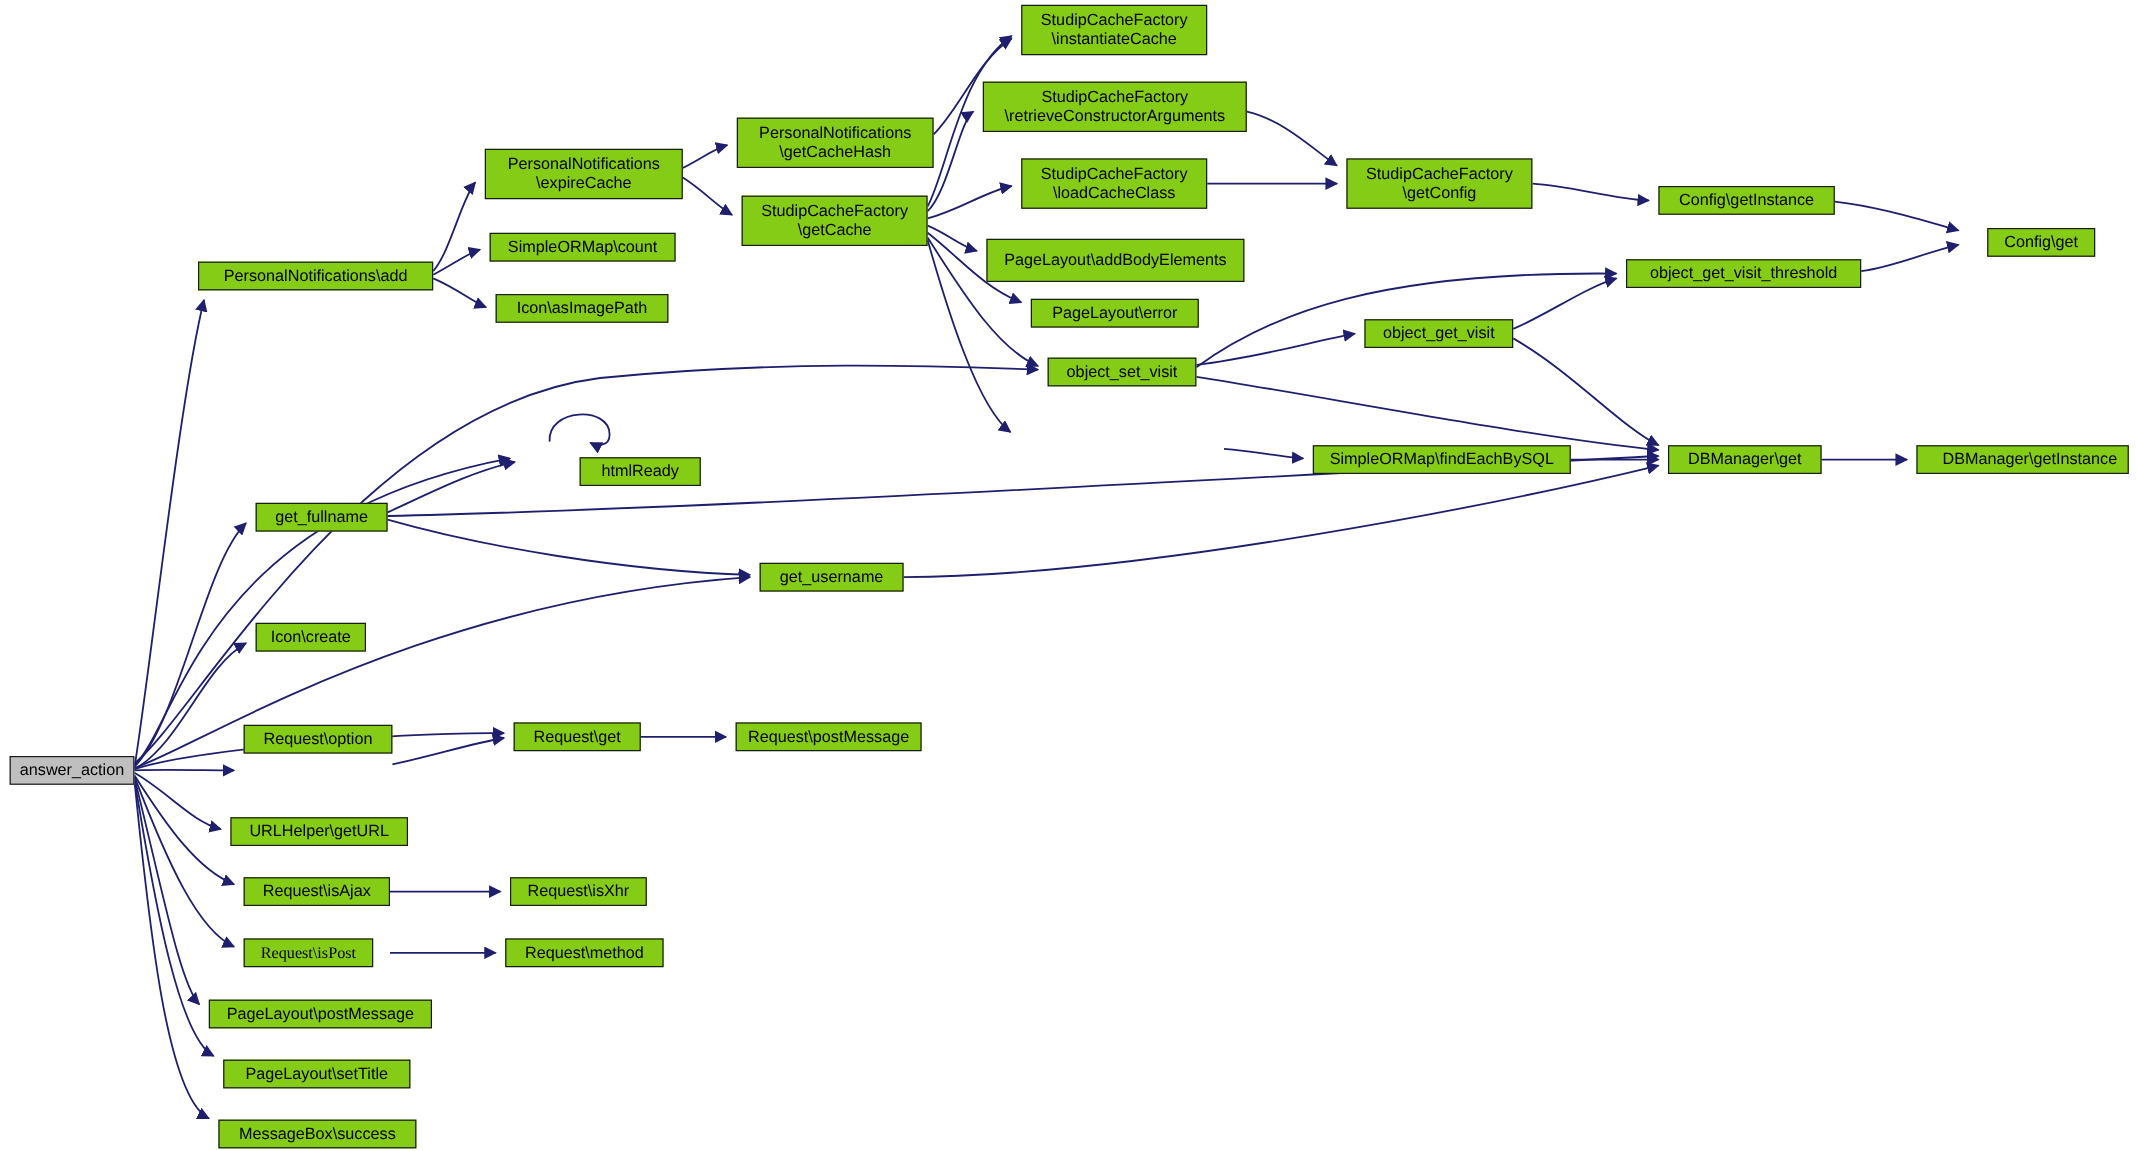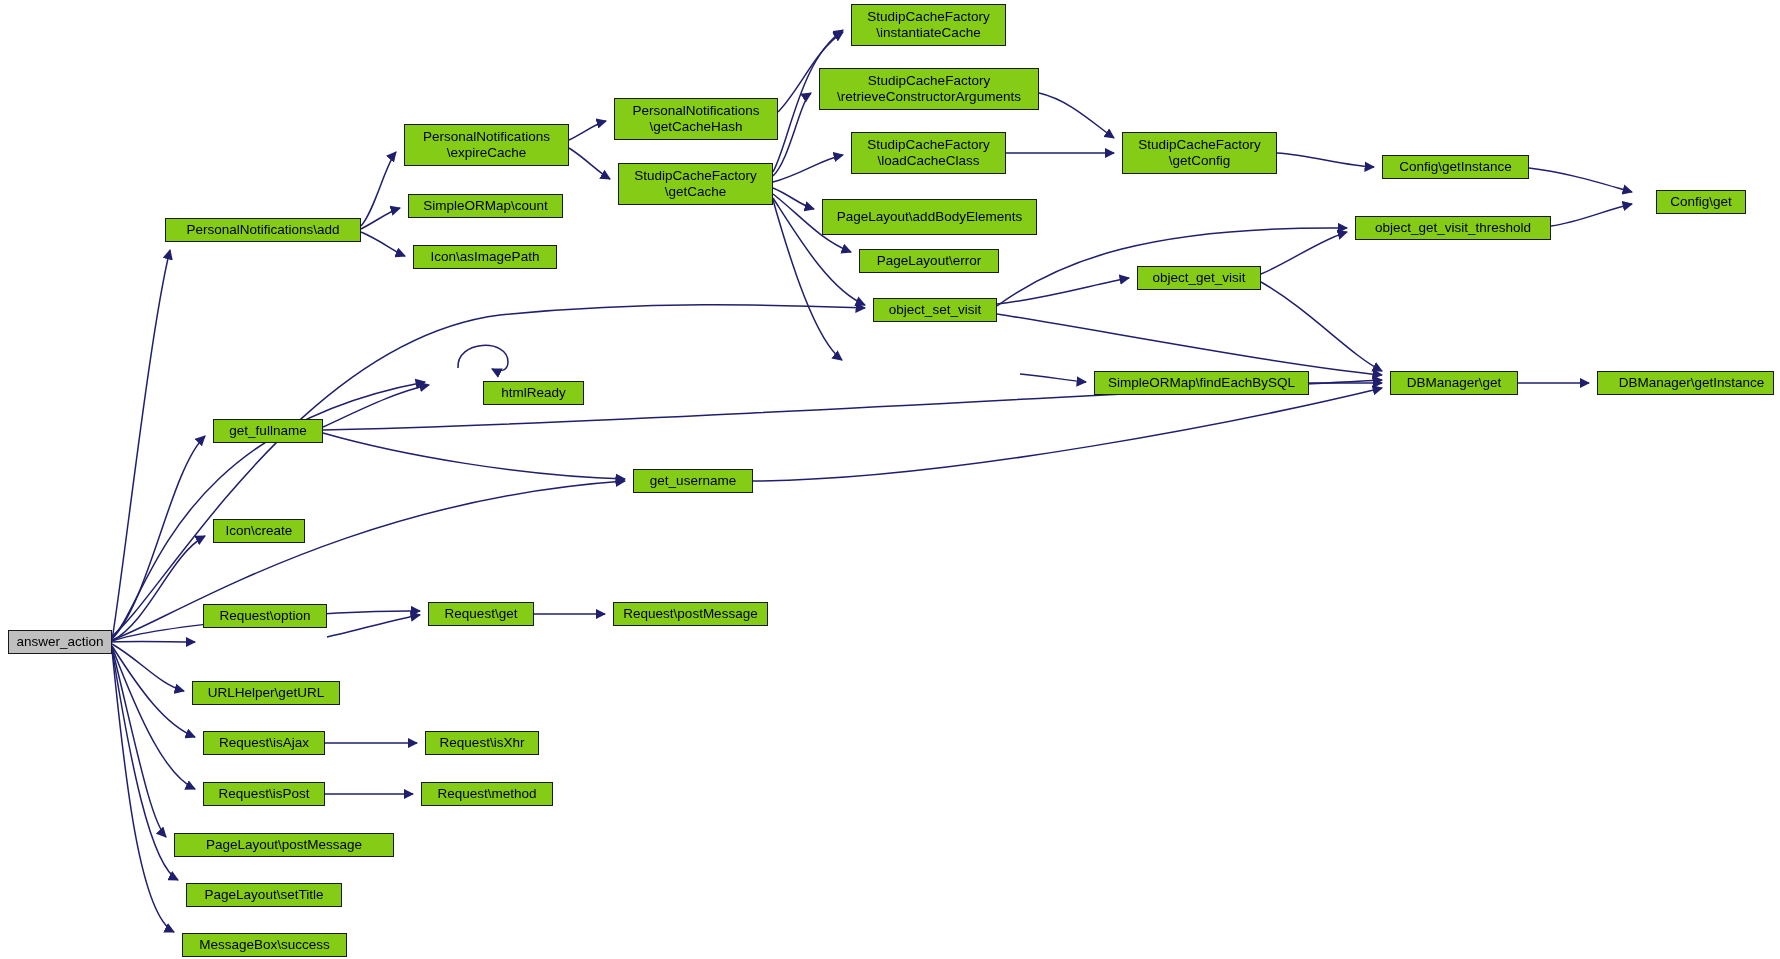--- a/index.html
+++ b/index.html
@@ -150,18 +150,18 @@
     <div class="node" style="left: 437px; top: 381px; width: 101px; height: 24px; margin-left: 46px;">htmlReady</div>
     <div class="node" style="left: 213px; top: 419px; width: 110px; height: 24px;">get_fullname</div>
     <div class="node" style="left: 633px; top: 469px; width: 120px; height: 24px;">get_username</div>
     <div class="node" style="left: 213px; top: 519px; width: 92px; height: 24px;">Icon\create</div>
     <div class="node" style="left: 428px; top: 602px; width: 106px; height: 24px;">Request\get</div>
     <div class="node" style="left: 613px; top: 602px; width: 155px; height: 24px;">Request\postMessage</div>
     <div class="node" style="left: 203px; top: 604px; width: 124px; height: 24px;">Request\option</div>
     <div class="node" style="left: 192px; top: 681px; width: 148px; height: 24px;">URLHelper\getURL</div>
     <div class="node" style="left: 203px; top: 731px; width: 122px; height: 24px;">Request\isAjax</div>
     <div class="node" style="left: 425px; top: 731px; width: 114px; height: 24px;">Request\isXhr</div>
-    <div class="node" style="left: 203px; top: 782px; width: 122px; height: 24px;">Request\isPost</div>
+    <div class="node" style="left: 203px; top: 782px; width: 108px; height: 24px; font-family: Liberation Serif, serif;">Request\isPost</div>
     <div class="node" style="left: 421px; top: 782px; width: 132px; height: 24px;">Request\method</div>
-    <div class="node" style="left: 174px; top: 833px; width: 220px; height: 24px;">PageLayout\postMessage</div>
+    <div class="node" style="left: 174px; top: 833px; width: 186px; height: 24px;">PageLayout\postMessage</div>
     <div class="node" style="left: 186px; top: 883px; width: 156px; height: 24px;">PageLayout\setTitle</div>
     <div class="node" style="left: 182px; top: 933px; width: 165px; height: 24px;">MessageBox\success</div>
   </div>
 
 </body></html>

